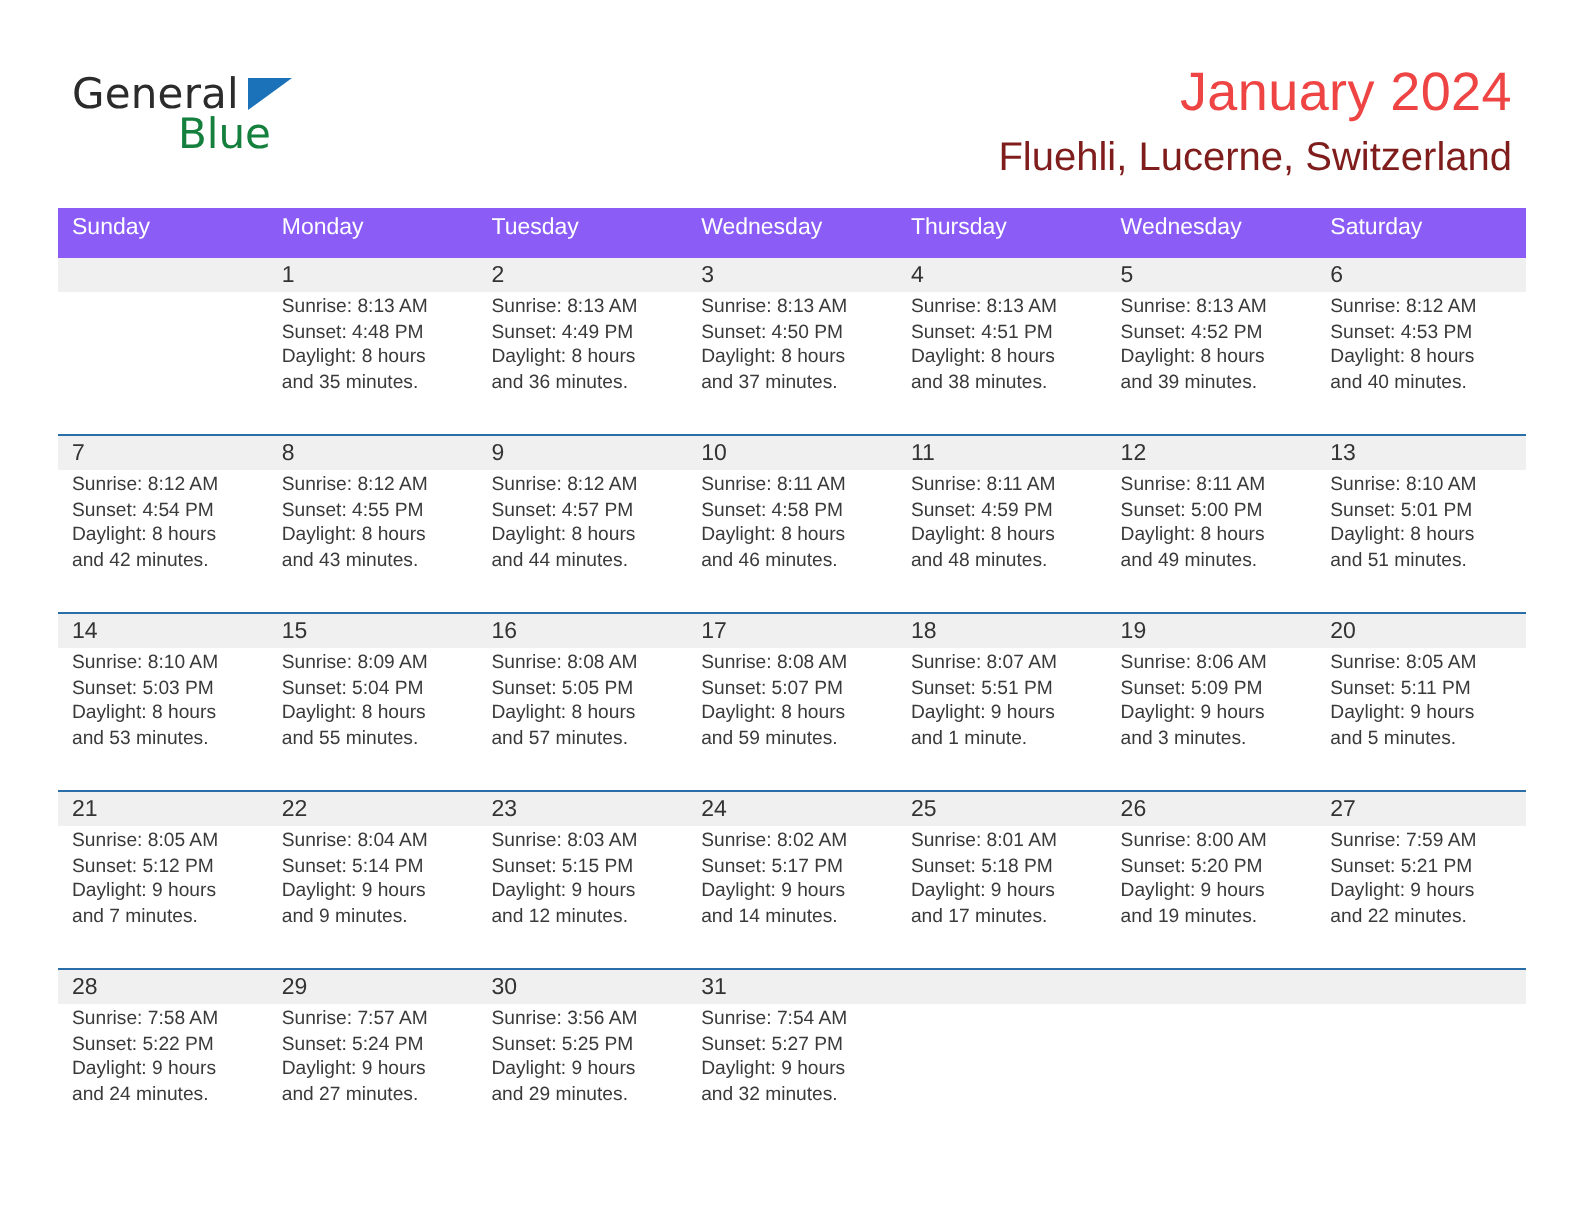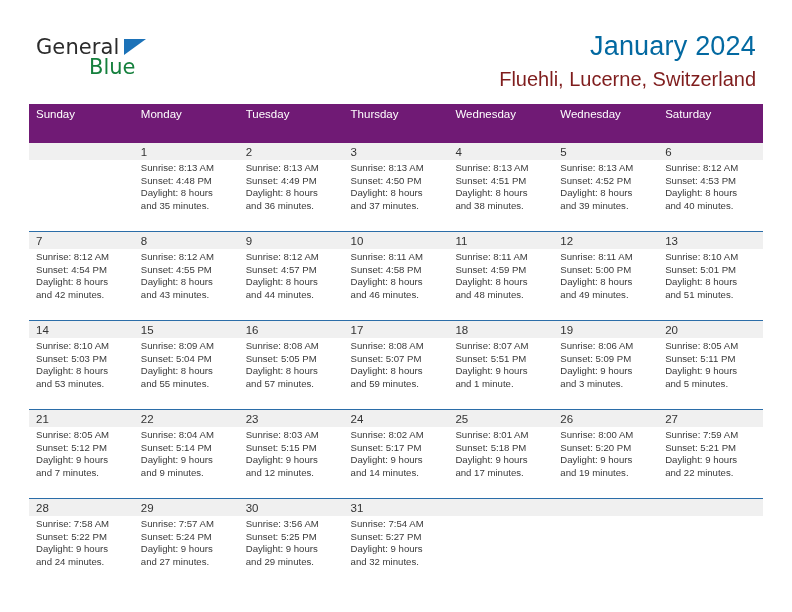--- a/index.html
+++ b/index.html
@@ -75,21 +75,21 @@
   .title-block {
     position: absolute;
     right: 36px;
     top: 30px;
     text-align: right;
     width: 500px;
   }
   .cal-title {
     font-size: 27px;
     font-weight: 400;
-    color: #0369a1;
+    color: #ef4444;
     line-height: 32px;
     font-family: "Liberation Sans", sans-serif;
     letter-spacing: 0.2px;
   }
   .cal-subtitle {
     margin-top: 9px;
     font-size: 20px;
     font-weight: 400;
     color: #7f1d1d;
     line-height: 17px;
@@ -99,22 +99,22 @@
   
   .calendar {
     position: absolute;
     left: 29px;
     top: 104px;
     width: 734px;
   }
 
   .weekday-row {
     display: flex;
-    background: #701a75;
-    height: 39px;
+    background: #8b5cf6;
+    height: 25px;
   }
   .weekday {
     flex: 1 1 0;
     color: #ffffff;
     font-size: 11.5px;
     line-height: 21px;
     padding-left: 7px;
     box-sizing: border-box;
     font-family: "Liberation Sans", sans-serif;
     white-space: nowrap;
@@ -190,22 +190,22 @@
       <div class="cal-subtitle">Fluehli, Lucerne, Switzerland</div>
     </div>
 
   </div>
 
   <div class="calendar">
     <div class="weekday-row" id="weekday-row">
         <div class="weekday">Sunday</div>
         <div class="weekday">Monday</div>
         <div class="weekday">Tuesday</div>
+        <div class="weekday">Wednesday</div>
         <div class="weekday">Thursday</div>
-        <div class="weekday">Wednesday</div>
         <div class="weekday">Wednesday</div>
         <div class="weekday">Saturday</div>
       </div>
     <div id="weeks-container">
         <div class="week">
           <div class="week-daynum-band"></div>
           <div class="week-inner">
             <div class="daycell empty">
               <div class="daynum"></div>
             </div>

